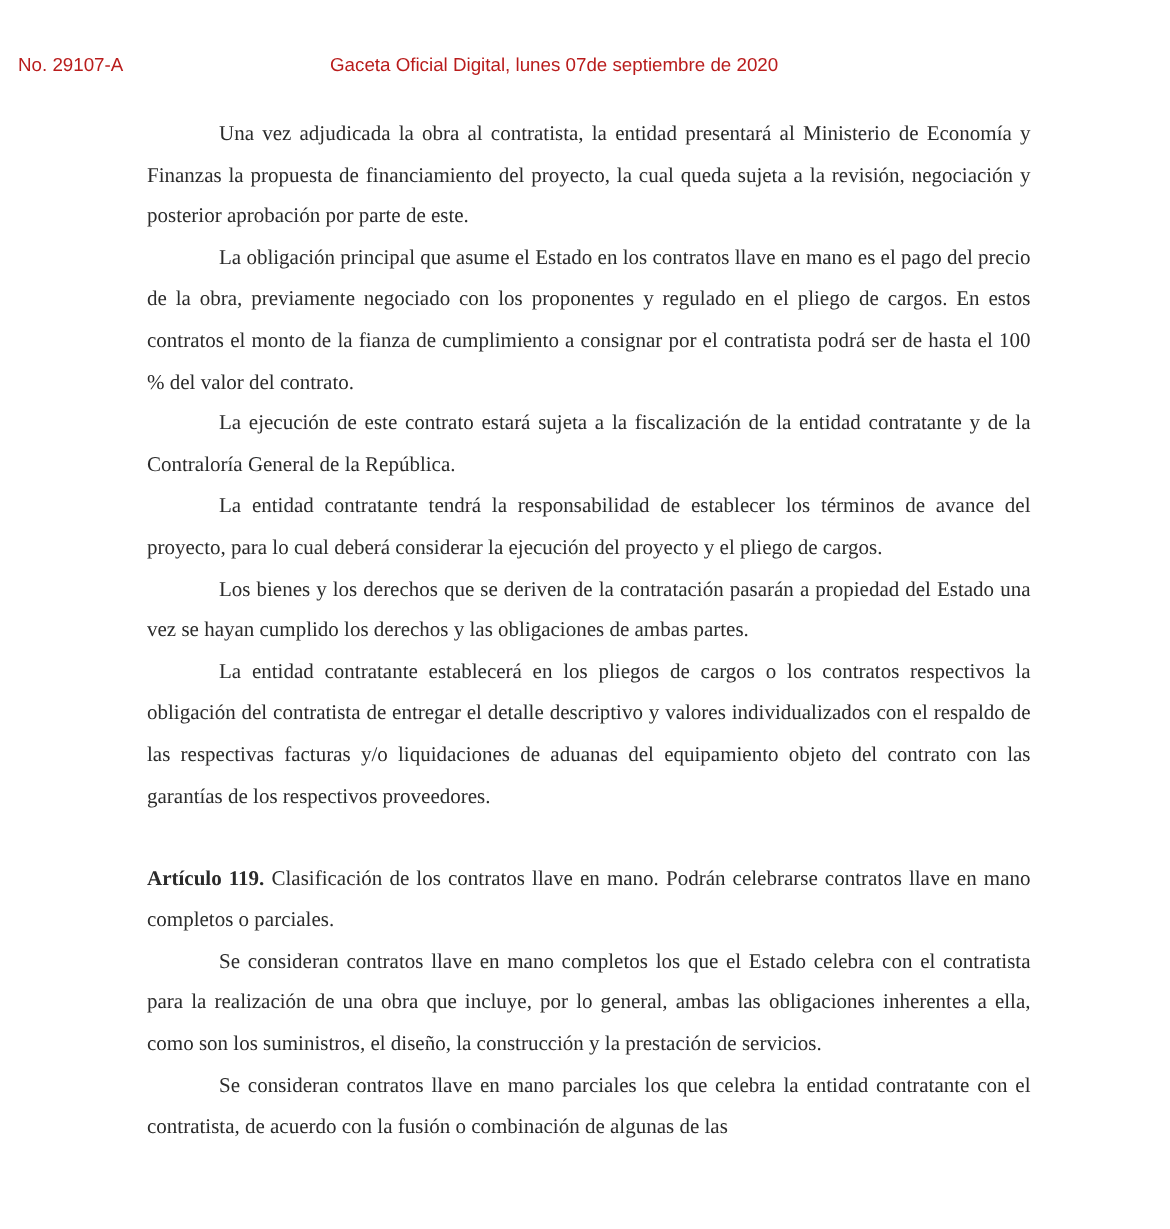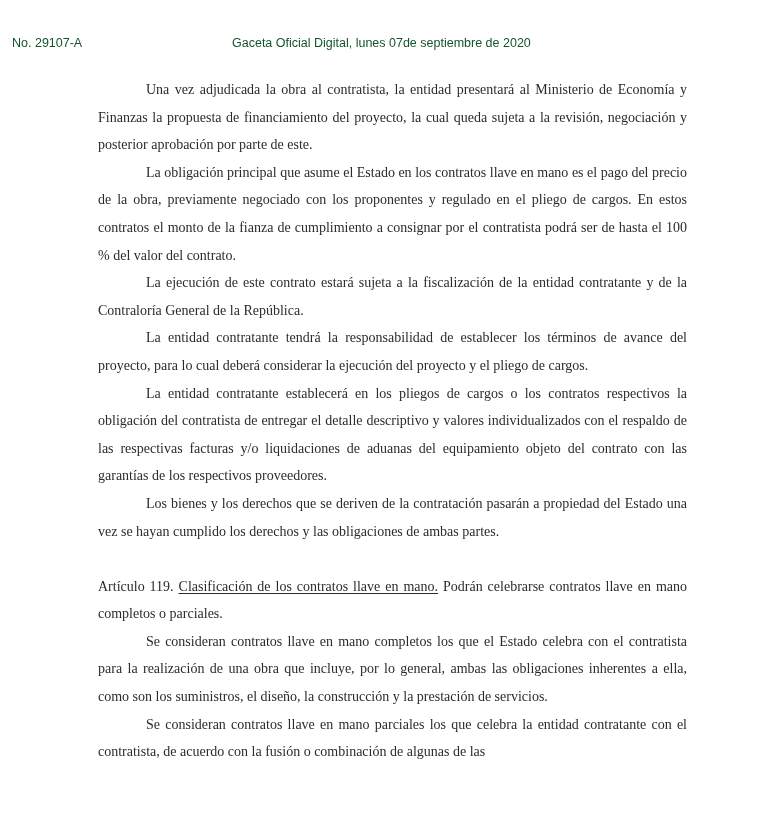--- a/index.html
+++ b/index.html
@@ -27,31 +27,31 @@
   
   .page-header {
     position: absolute;
     top: 33px;
     left: 0;
     width: 780px;
     height: 20px;
     font-family: "Liberation Sans", "DejaVu Sans", sans-serif;
     font-size: 12.5px;
     line-height: 20px;
-    color: #14532d;
+    color: #b91c1c;
     white-space: nowrap;
   }
   .page-header .folio {
     position: absolute;
     left: 12px;
     top: 0;
   }
   .page-header .gazette-line {
     position: absolute;
-    left: 232px;
+    left: 220px;
     top: 0;
   }
 
   
   .content {
     position: absolute;
     top: 76px;
     left: 98px;
     width: 589px;
   }
@@ -69,45 +69,44 @@
 
   p.para.no-indent {
     text-indent: 0;
   }
 
   p.para.spaced-before {
     margin-top: 27.6px;
   }
 
   .art-label {
-    font-weight: normal;
+    font-weight: bold;
   }
   .art-rubric {
-    text-decoration: underline;
     text-underline-offset: 2px;
   }
 </style>
 </head>
 <body>
 
 <div class="page">
 
   <div class="page-header">
     <span class="folio">No. 29107-A</span>
     <span class="gazette-line">Gaceta Oficial Digital, lunes 07de septiembre de 2020</span>
   </div>
 
   <div class="content">
     <div id="paras-before">
         <p class="para">Una vez adjudicada la obra al contratista, la entidad presentará al Ministerio de Economía y Finanzas la propuesta de financiamiento del proyecto, la cual queda sujeta a la revisión, negociación y posterior aprobación por parte de este.</p>
         <p class="para">La obligación principal que asume el Estado en los contratos llave en mano es el pago del precio de la obra, previamente negociado con los proponentes y regulado en el pliego de cargos. En estos contratos el monto de la fianza de cumplimiento a consignar por el contratista podrá ser de hasta el 100 % del valor del contrato.</p>
         <p class="para">La ejecución de este contrato estará sujeta a la fiscalización de la entidad contratante y de la Contraloría General de la República.</p>
         <p class="para">La entidad contratante tendrá la responsabilidad de establecer los términos de avance del proyecto, para lo cual deberá considerar la ejecución del proyecto y el pliego de cargos.</p>
+        <p class="para">Los bienes y los derechos que se deriven de la contratación pasarán a propiedad del Estado una vez se hayan cumplido los derechos y las obligaciones de ambas partes.</p>
         <p class="para">La entidad contratante establecerá en los pliegos de cargos o los contratos respectivos la obligación del contratista de entregar el detalle descriptivo y valores individualizados con el respaldo de las respectivas facturas y/o liquidaciones de aduanas del equipamiento objeto del contrato con las garantías de los respectivos proveedores.</p>
-        <p class="para">Los bienes y los derechos que se deriven de la contratación pasarán a propiedad del Estado una vez se hayan cumplido los derechos y las obligaciones de ambas partes.</p>
       </div>
     <p class="para no-indent spaced-before" id="article-heading-para"><span class="art-label">Artículo 119.</span><span> </span><span class="art-rubric">Clasificación de los contratos llave en mano.</span><span> </span><span>Podrán celebrarse contratos llave en mano completos o parciales.</span></p>
     <div id="paras-after">
         <p class="para">Se consideran contratos llave en mano completos los que el Estado celebra con el contratista para la realización de una obra que incluye, por lo general, ambas las obligaciones inherentes a ella, como son los suministros, el diseño, la construcción y la prestación de servicios.</p>
         <p class="para">Se consideran contratos llave en mano parciales los que celebra la entidad contratante con el contratista, de acuerdo con la fusión o combinación de algunas de las</p>
       </div>
   </div>
 
 </div>
 

